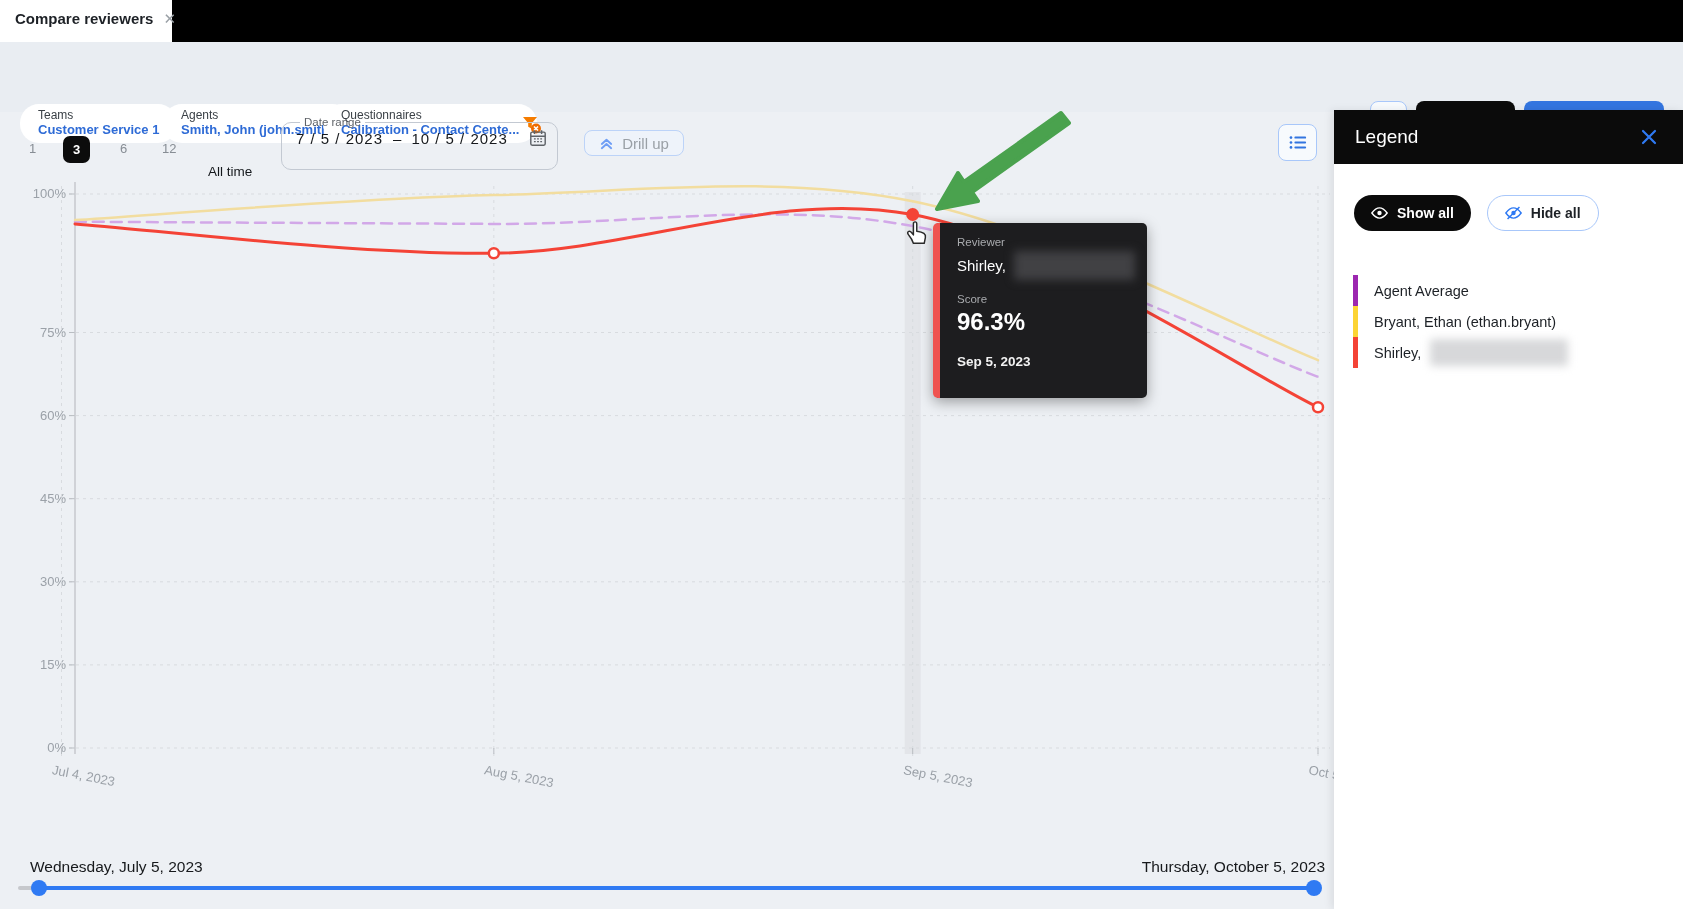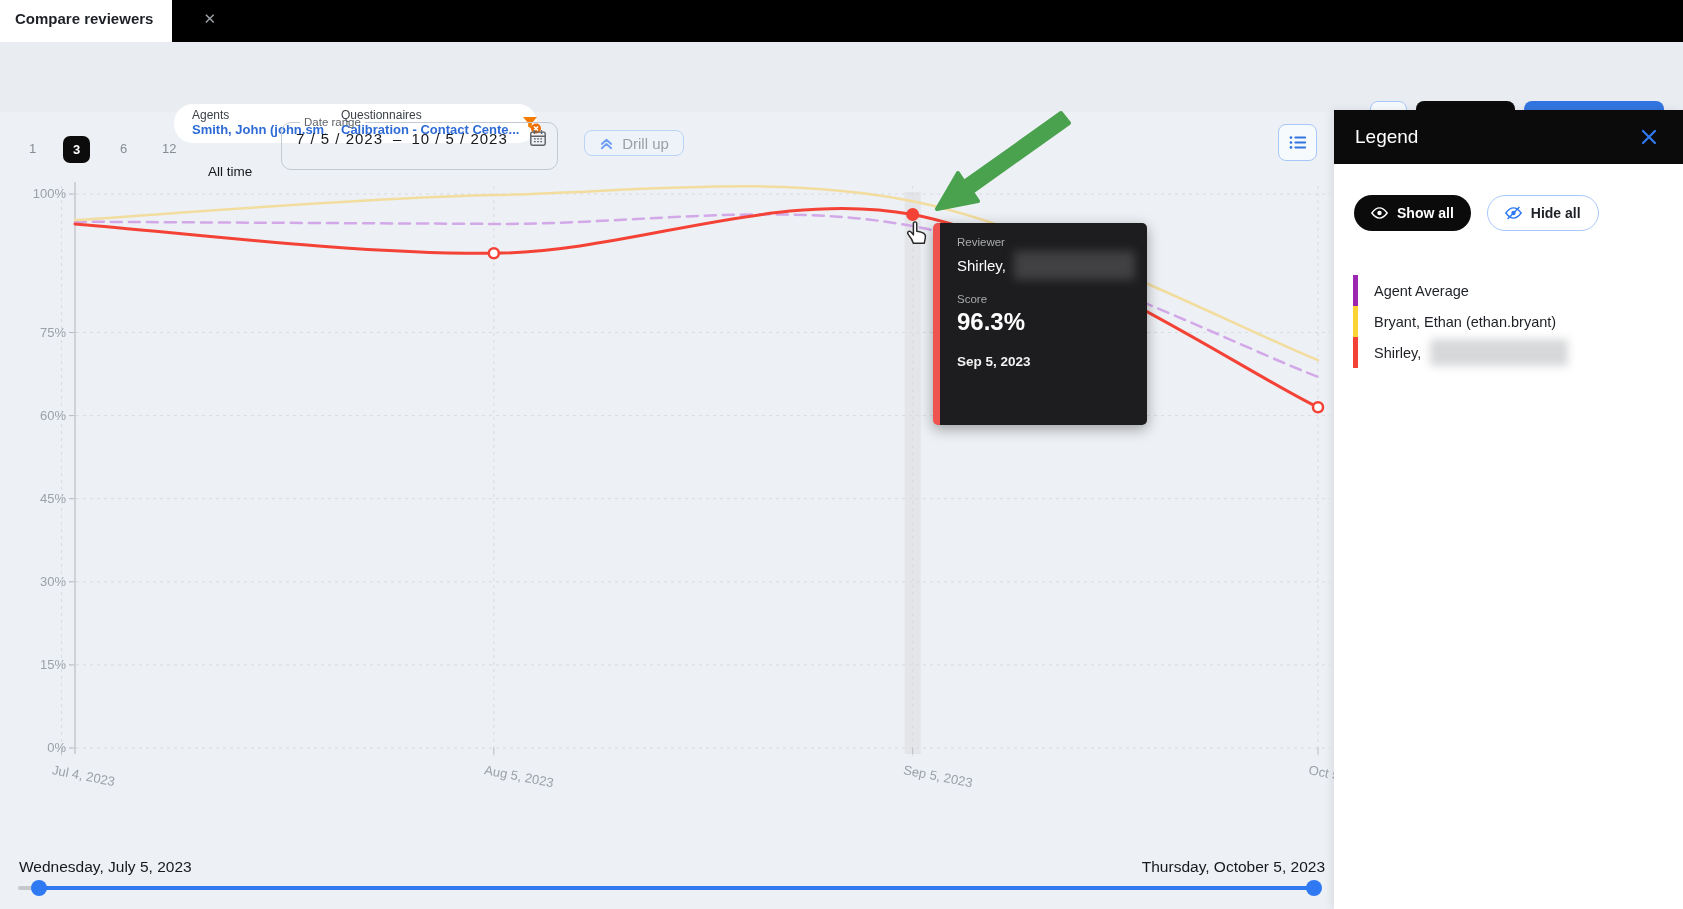--- a/index.html
+++ b/index.html
@@ -3,21 +3,21 @@
 <meta charset="utf-8">
 <style>
   * { margin:0; padding:0; box-sizing:border-box; }
   html,body { background:#cfd4da; }
   #app{ position:relative; width:1683px; height:909px; overflow:hidden;
         background:#edf0f4; font-family:"Liberation Sans",sans-serif; }
 
   
   .topbar{ position:absolute; left:0; top:0; width:1683px; height:42px; background:#000; }
   .tab{ position:absolute; left:0; top:0; width:172px; height:42px; background:#fff;
-        display:flex; align-items:center; padding:0 12px 6px 15px;gap:40px; }
+        display:flex; align-items:center; padding:0 12px 6px 15px; }
   .tab-title{ font-size:15px; font-weight:bold; color:#1d2126; white-space:nowrap; }
   .tab-close{ margin-left:10px; color:#9aa0a6; font-size:15px; cursor:pointer; line-height:1; }
 
   
   .filterbar{ position:absolute; left:0; top:42px; width:1683px; height:70px; background:#e9edf2; }
   .chip{ position:absolute; top:62px; height:39px; background:#fff; border-radius:19px;
          padding:4px 18px 0 18px; }
   .chip-label{ display:block; font-size:12px; color:#3a4046; line-height:14px; }
   .chip-value{ display:block; font-size:13px; font-weight:bold; color:#2e6bd6; line-height:16px; white-space:nowrap; }
   .filter-clear{ position:absolute; left:519px; top:70px; width:24px; height:24px; cursor:pointer; }
@@ -48,21 +48,21 @@
       background:#eef3fa; border:1px solid #bcd3f8; display:flex; align-items:center; justify-content:center;
       gap:8px; font-size:15px; color:#9aa0a6; cursor:default; }
 
   .listbtn{ left:1278px; top:124px; width:39px; height:37px; }
 
   
   #chart-svg{ position:absolute; left:0; top:112px; z-index:1; }
   #overlay-svg{ position:absolute; left:0; top:0; z-index:5; pointer-events:none; }
 
   
-  .tooltip{ position:absolute; left:933px; top:223px; width:214px; height:202px; z-index:4;
+  .tooltip{ position:absolute; left:933px; top:223px; width:214px; height:175px; z-index:4;
       background:#1d1d1f; border-radius:5px; border-left:7px solid #ef5350; padding:13px 12px 0 17px;
       box-shadow:0 4px 14px rgba(0,0,0,.35); }
   .tt-label{ font-size:11.5px; color:#a9abae; margin-bottom:3px; }
   .tt-name{ font-size:15px; color:#fff; display:flex; align-items:center; }
   .tt-blur{ display:inline-block; width:124px; height:29px; background:#414144; border-radius:2px;
             margin-left:8px; filter:blur(5px); }
   .tt-score{ font-size:24px; font-weight:bold; color:#fff; margin-top:2px; }
   .tt-date{ font-size:13.5px; font-weight:bold; color:#f2f2f2; margin-top:18px; }
   .tt-gap{ margin-top:13px; }
 
@@ -80,42 +80,46 @@
   .legend-list{ margin:44px 0 0 19px; }
   .legend-item{ display:flex; align-items:center; height:31px; cursor:pointer; }
   .legend-bar{ width:5px; height:31px; margin-right:16px; }
   .legend-name{ font-size:14.5px; color:#1d2126; display:flex; align-items:center; }
   .legend-blur{ display:inline-block; width:138px; height:27px; background:#d7d8da; border-radius:2px;
                 margin-left:9px; filter:blur(4px); }
 
   
   .slider-zone{ position:absolute; left:0; top:852px; width:1334px; height:57px; z-index:2; }
   .sl-label{ position:absolute; top:6px; font-size:15.5px; color:#17191c; }
-  .sl-label-left{ left:19px; }
+  .sl-label-left{ left:30px; }
   .sl-label-right{ right:9px; }
   .sl-track{ position:absolute; left:18px; top:886px; width:1302px; height:4px; background:#c6c8cc;
              border-radius:2px; z-index:2; cursor:pointer; }
   .sl-fill{ position:absolute; left:39px; top:886px; width:1275px; height:4px; background:#2f7af3; z-index:2; }
   .sl-handle{ position:absolute; top:880px; width:16px; height:16px; border-radius:50%;
               background:#2f7af3; z-index:3; cursor:grab; }
 </style>
 </head>
 <body>
 
 <div id="app">
 
   <div class="topbar">
     <div class="tab">
       <span class="tab-title">Compare reviewers</span>
       <span class="tab-close">✕</span>
     </div>
   </div>
 
   <div class="filterbar">
-    <div class="chip" style="left:174px;">
+    <div class="chip" style="left:20px;">
+      <span class="chip-label">Teams</span>
+      <span class="chip-value">Customer Service 1</span>
+    </div>
+    <div class="chip" style="left:163px;">
       <span class="chip-label">Agents</span>
       <span class="chip-value">Smith, John (john.smith)</span>
     </div>
     <div class="chip" style="left:323px;">
       <span class="chip-label">Questionnaires</span>
       <span class="chip-value">Calibration - Contact Cente...</span>
     </div>
     <svg class="filter-clear" viewBox="0 0 24 24">
       <path d="M4 5 h14 l-5.2 6.2 v5.6 l-3.6 -2 v-3.6 Z" fill="#f57c00"></path>
       <circle cx="17" cy="16.5" r="5" fill="#ef6c00"></circle>

